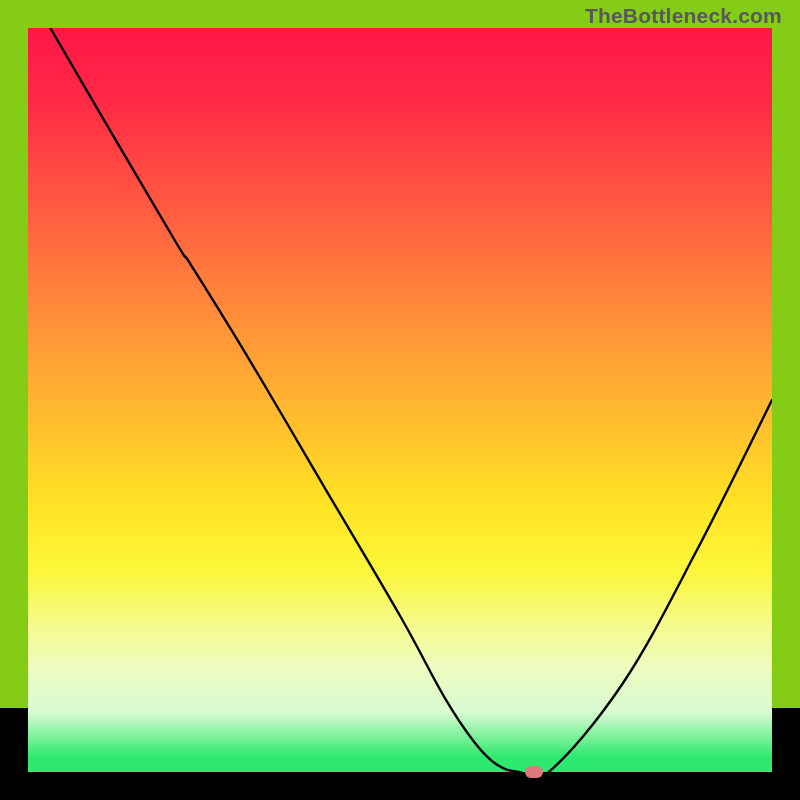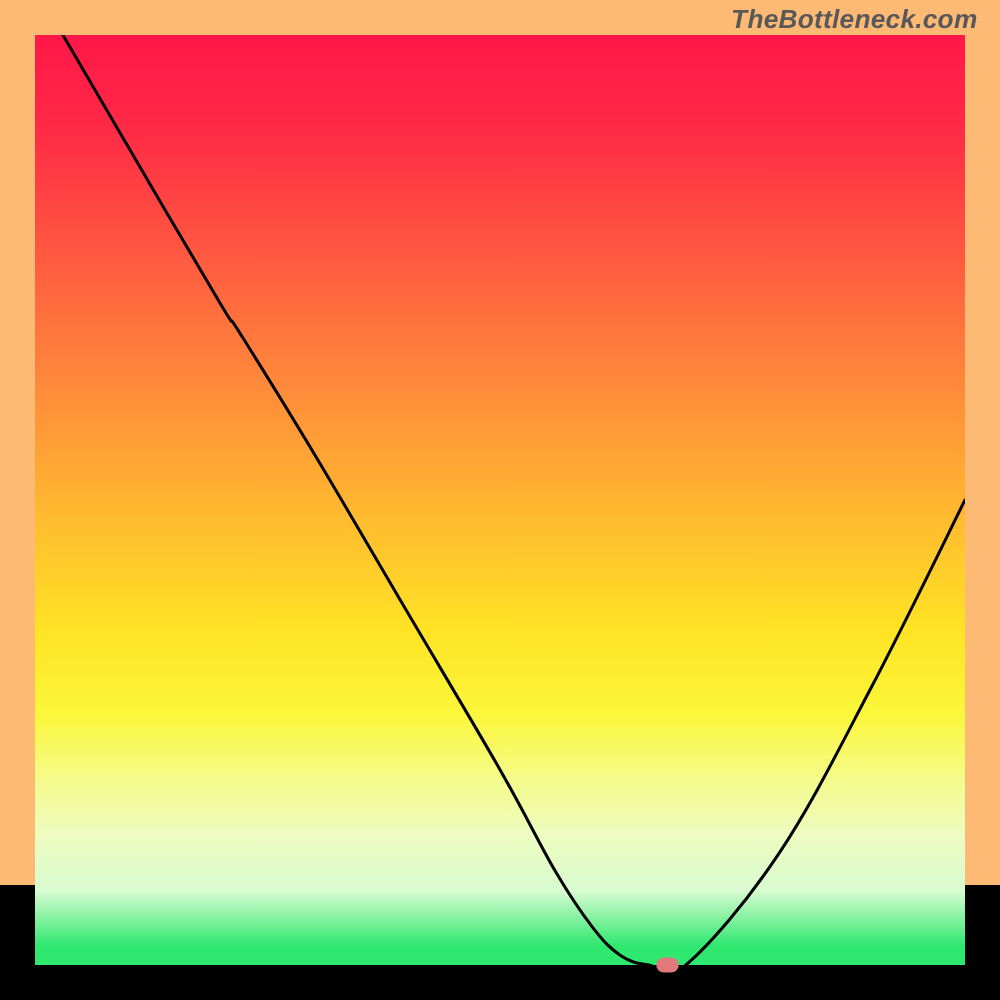--- a/index.html
+++ b/index.html
@@ -7,22 +7,21 @@
     padding: 0;
     background: #000;
     width: 800px;
     height: 800px;
     overflow: hidden;
   }
   .frame {
     position: relative;
     width: 800px;
     height: 708px;
-    background: #fdba74;
-    font-style: italic;
+    background: #84cc16;
   }
   .watermark {
     position: absolute;
     top: 4px;
     right: 18px;
     font-family: Arial, Helvetica, sans-serif;
     font-size: 21px;
     color: #58585a;
     font-weight: 600;
     letter-spacing: 0.2px;

